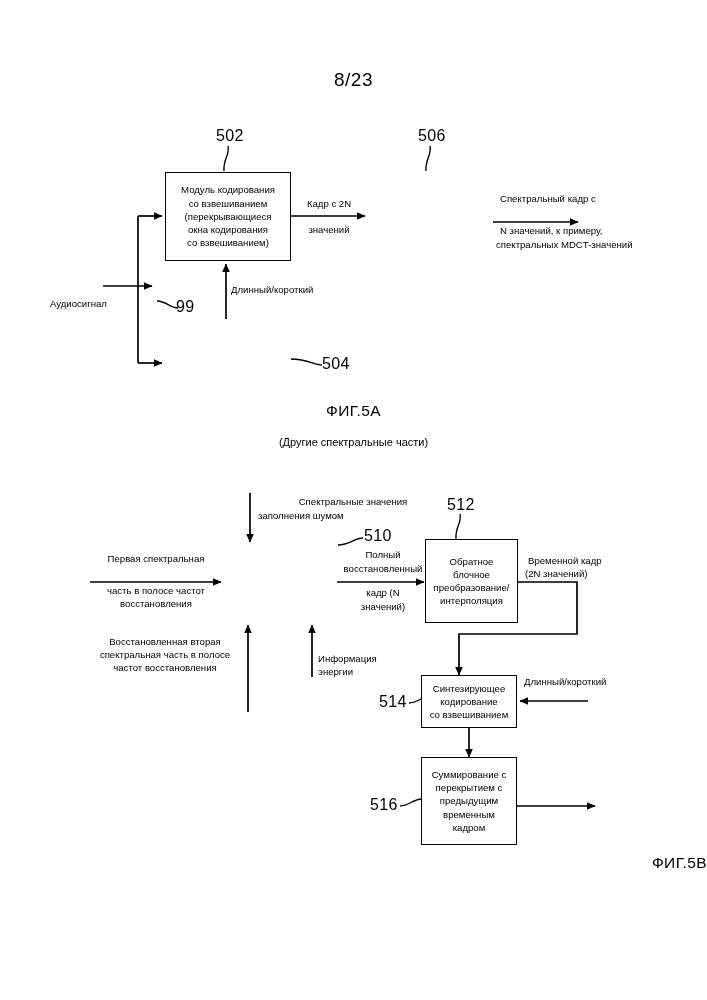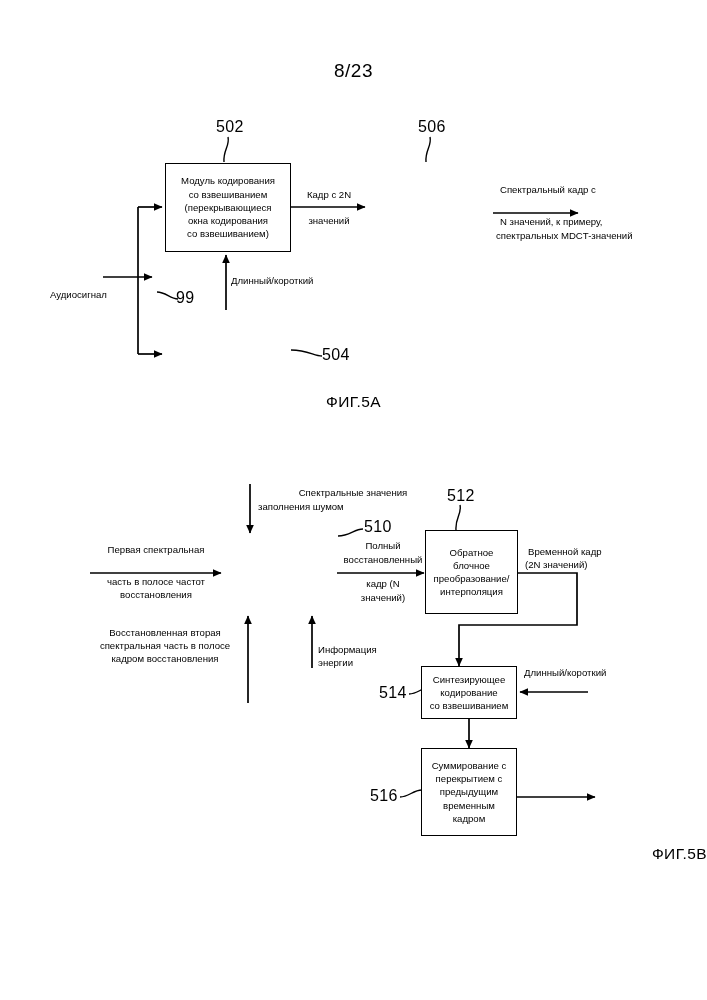--- a/index.html
+++ b/index.html
@@ -13,20 +13,21 @@
     position: relative;
     font-family: "Liberation Sans", sans-serif;
     color: #000000;
     overflow: hidden;
   }
   #page {
     position: absolute;
     inset: 0;
     width: 707px;
     height: 881px;
+    margin-top: 9px;
   }
   svg.layer {
     position: absolute;
     left: 0;
     top: 0;
     width: 707px;
     height: 1000px;
     pointer-events: none;
   }
   .abs {
@@ -161,20 +162,21 @@
   <div class="abs lbl" style="left:296px; top:189px; width:66px;">Кадр с 2N</div>
   <div class="abs lbl" style="left:296px; top:215px; width:66px;">значений</div>
 
   <div class="abs lbl" style="left:231px; top:275px; width:130px; text-align:left;">Длинный/короткий</div>
 
   <div class="abs lbl" style="left:500px; top:184px; width:200px; text-align:left;">Спектральный кадр с</div>
   <div class="abs lbl" style="left:500px; top:216px; width:200px; text-align:left;">N значений, к примеру,</div>
   <div class="abs lbl" style="left:496px; top:230px; width:208px; text-align:left;">спектральных MDCT-значений</div>
 
   <div class="abs figcap" style="left:0px; top:393px; width:707px; text-align:center;">ФИГ.5А</div>
+  <div class="abs figsub" style="left:0px; top:427px; width:707px; text-align:center;">(Другие спектральные части)</div>
 
 
   <div class="abs box" style="left:425px; top:530px; width:93px; height:84px;">
     <span class="ln">Обратное</span>
     <span class="ln">блочное</span>
     <span class="ln">преобразование/</span>
     <span class="ln">интерполяция</span>
   </div>
 
   <div class="abs box" style="left:421px; top:666px; width:96px; height:53px;">
@@ -198,21 +200,21 @@
 
   <div class="abs lbl" style="left:258px; top:487px; width:190px; text-align:center;">Спектральные значения</div>
   <div class="abs lbl" style="left:258px; top:501px; width:190px; text-align:left;">заполнения шумом</div>
 
   <div class="abs lbl" style="left:86px; top:544px; width:140px; text-align:center;">Первая спектральная</div>
   <div class="abs lbl" style="left:86px; top:576px; width:140px; text-align:center;">часть в полосе частот</div>
   <div class="abs lbl" style="left:86px; top:589px; width:140px; text-align:center;">восстановления</div>
 
   <div class="abs lbl" style="left:85px; top:627px; width:160px; text-align:center;">Восстановленная вторая</div>
   <div class="abs lbl" style="left:81px; top:640px; width:168px; text-align:center;">спектральная часть в полосе</div>
-  <div class="abs lbl" style="left:85px; top:653px; width:160px; text-align:center;">кадром восстановления</div>
+  <div class="abs lbl" style="left:85px; top:653px; width:160px; text-align:center;">частот восстановления</div>
 
   <div class="abs lbl" style="left:318px; top:644px; width:90px; text-align:left;">Информация</div>
   <div class="abs lbl" style="left:318px; top:657px; width:90px; text-align:left;">энергии</div>
 
   <div class="abs lbl" style="left:342px; top:540px; width:82px; text-align:center;">Полный</div>
   <div class="abs lbl" style="left:337px; top:554px; width:92px; text-align:center;">восстановленный</div>
   <div class="abs lbl" style="left:342px; top:578px; width:82px; text-align:center;">кадр (N</div>
   <div class="abs lbl" style="left:342px; top:592px; width:82px; text-align:center;">значений)</div>
 
   <div class="abs lbl" style="left:528px; top:546px; width:130px; text-align:left;">Временной кадр</div>

